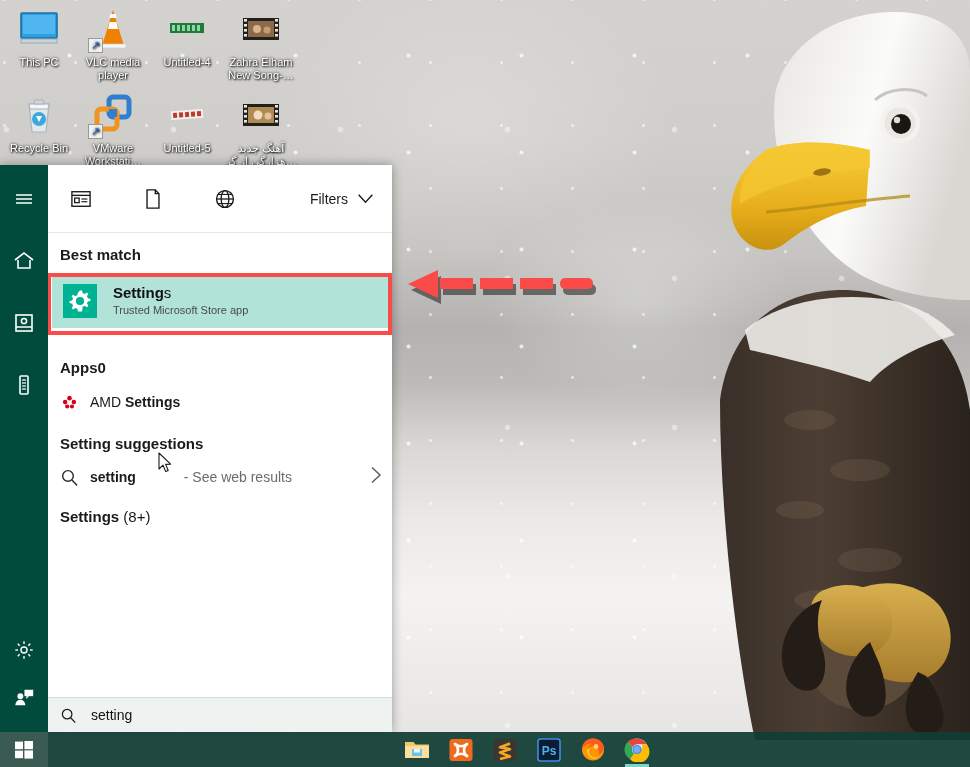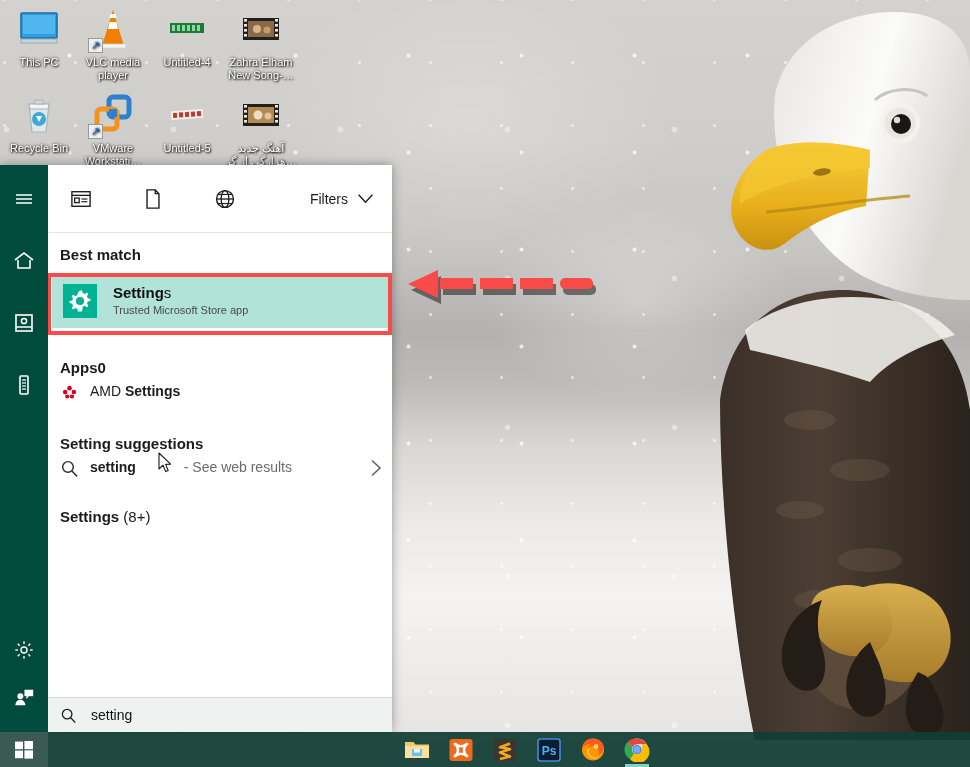--- a/index.html
+++ b/index.html
@@ -121,21 +121,21 @@
   }
 
   
   #results { flex: 1 1 auto; overflow: hidden; position: relative; }
   .section-head {
     font-size: 15px; font-weight: bold; color: #1b1b1b;
     padding: 13px 0 7px 12px;
     font-family: "Liberation Sans", sans-serif;
   }
   .result-row {
-    display: flex; align-items: flex-start;
+    display: flex; align-items: center;
     padding: 0 10px 0 12px;
     min-height: 38px;
   }
   .result-row .r-icon {
     width: 30px; flex: 0 0 30px;
     display: flex; align-items: center; justify-content: flex-start;
   }
   .result-row .r-text { font-size: 14px; color: #1b1b1b; }
 
   

